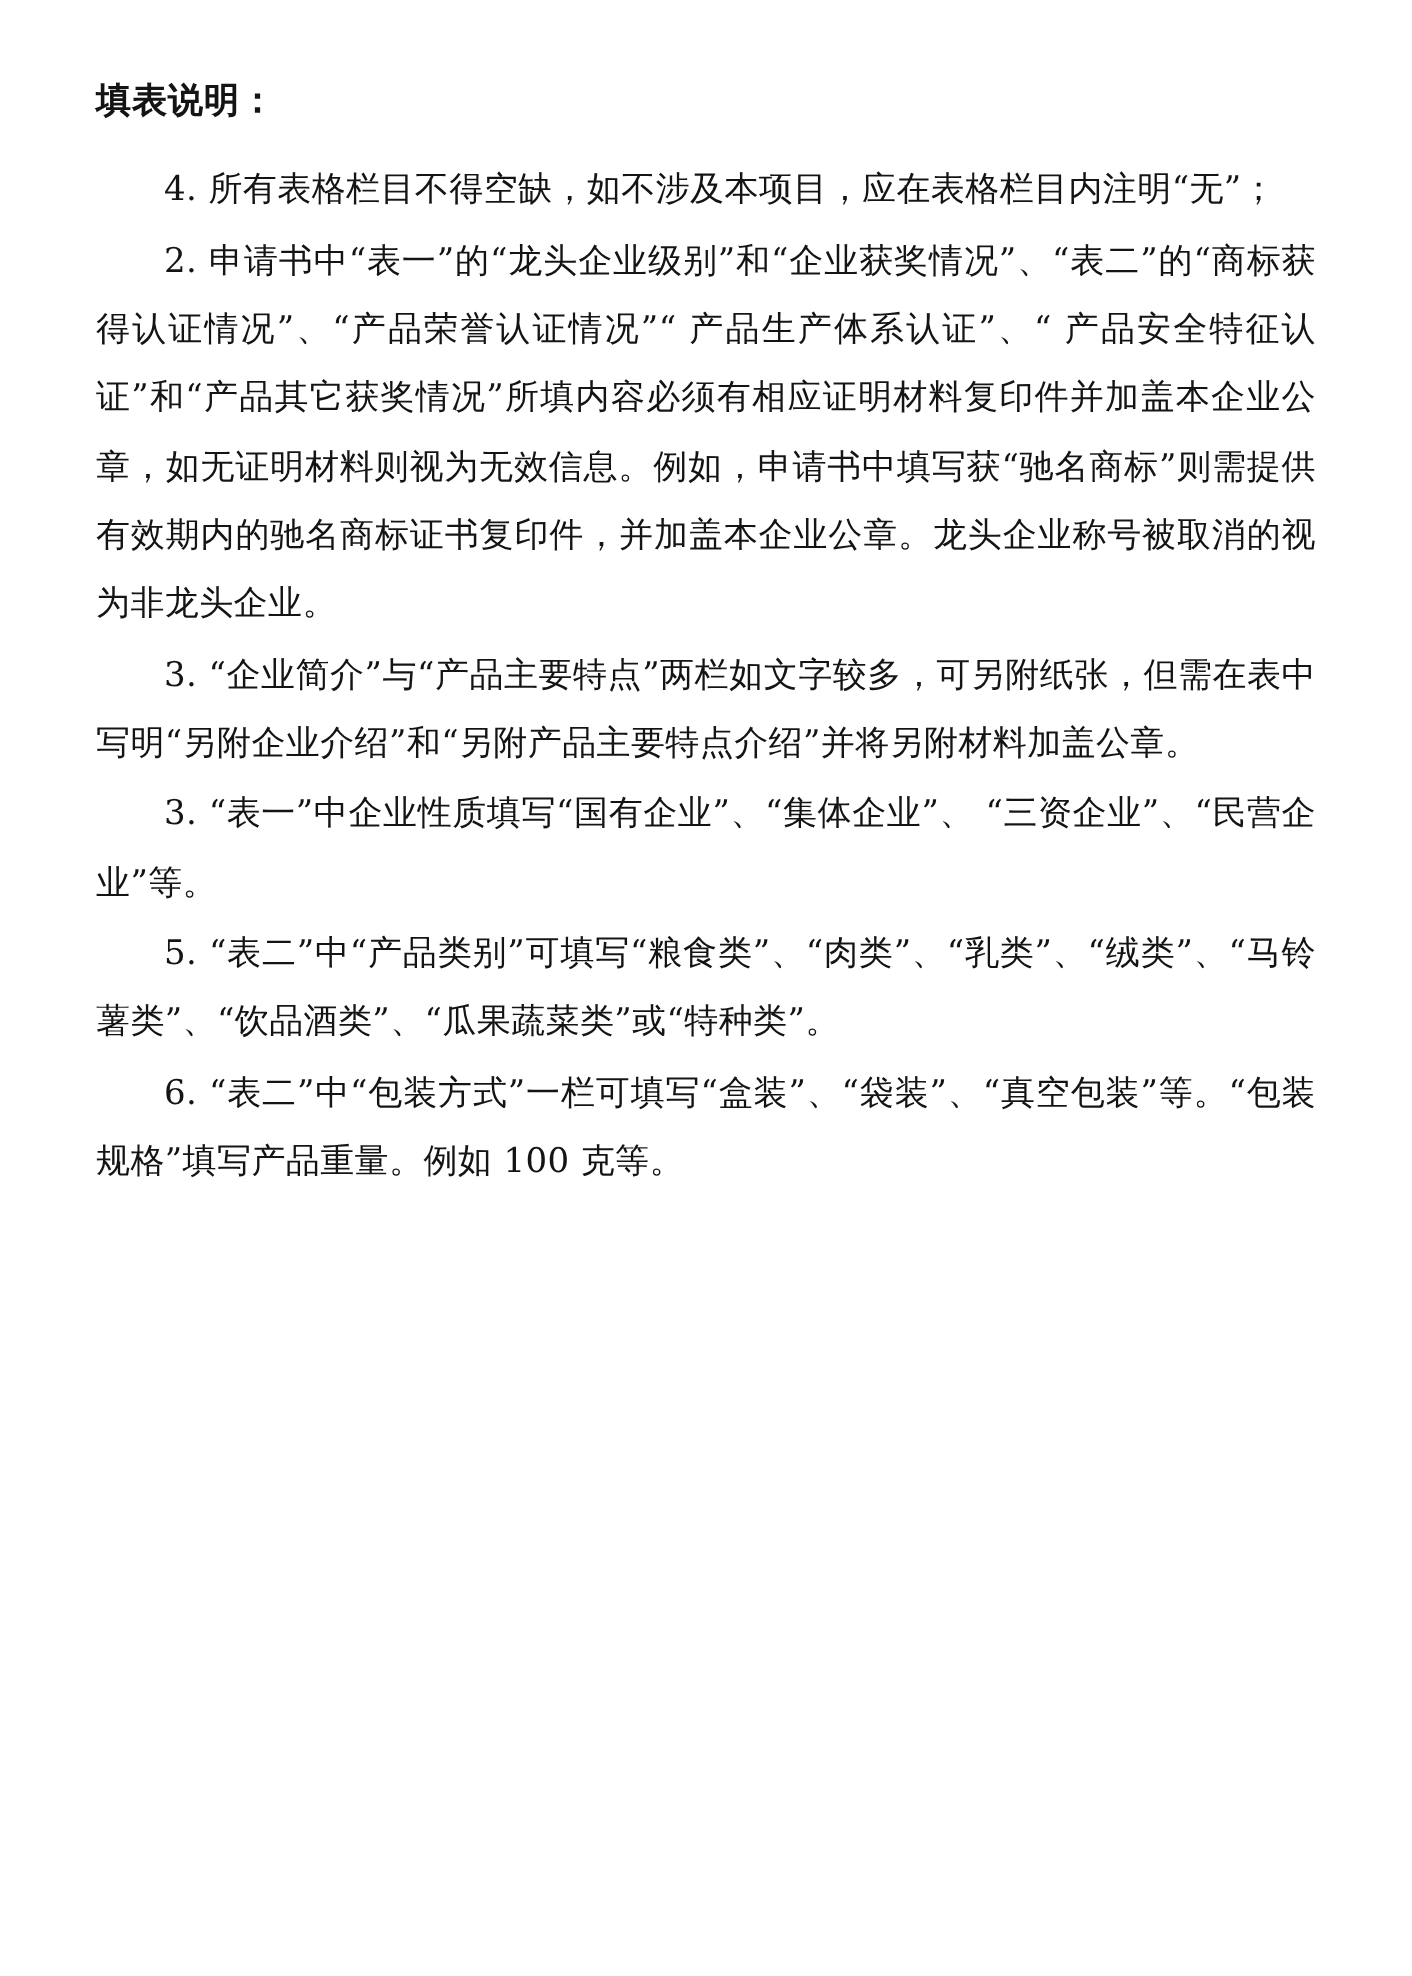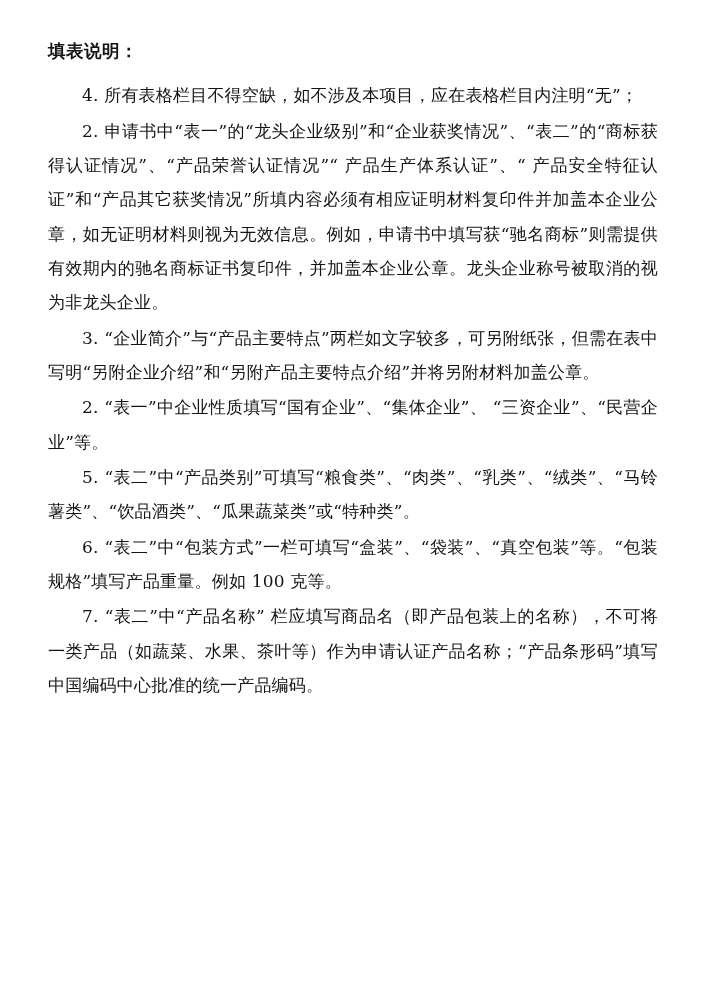--- a/index.html
+++ b/index.html
@@ -45,17 +45,16 @@
 </style>
 </head>
 <body>
 
 <div class="page">
   <h1 class="doc-title">填表说明：</h1>
 
   <p class="para">4. 所有表格栏目不得空缺，如不涉及本项目，应在表格栏目内注明“无”；</p>
   <p class="para">2. 申请书中“表一”的“龙头企业级别”和“企业获奖情况”、“表二”的“商标获得认证情况”、“产品荣誉认证情况”“ 产品生产体系认证”、“ 产品安全特征认证”和“产品其它获奖情况”所填内容必须有相应证明材料复印件并加盖本企业公章，如无证明材料则视为无效信息。例如，申请书中填写获“驰名商标”则需提供有效期内的驰名商标证书复印件，并加盖本企业公章。龙头企业称号被取消的视为非龙头企业。</p>
   <p class="para">3. “企业简介”与“产品主要特点”两栏如文字较多，可另附纸张，但需在表中写明“另附企业介绍”和“另附产品主要特点介绍”并将另附材料加盖公章。</p>
-  <p class="para">2. “表一”中企业性质填写“国有企业”、“集体企业”、 “三资企业”、“民营企业”等。</p>
+  <p class="para">3. “表一”中企业性质填写“国有企业”、“集体企业”、 “三资企业”、“民营企业”等。</p>
   <p class="para">5. “表二”中“产品类别”可填写“粮食类”、“肉类”、“乳类”、“绒类”、“马铃薯类”、“饮品酒类”、“瓜果蔬菜类”或“特种类”。</p>
   <p class="para">6. “表二”中“包装方式”一栏可填写“盒装”、“袋装”、“真空包装”等。“包装规格”填写产品重量。例如 100 克等。</p>
-  <p class="para">7. “表二”中“产品名称” 栏应填写商品名（即产品包装上的名称），不可将一类产品（如蔬菜、水果、茶叶等）作为申请认证产品名称；“产品条形码”填写中国编码中心批准的统一产品编码。</p>
 </div>
 
 </body></html>

